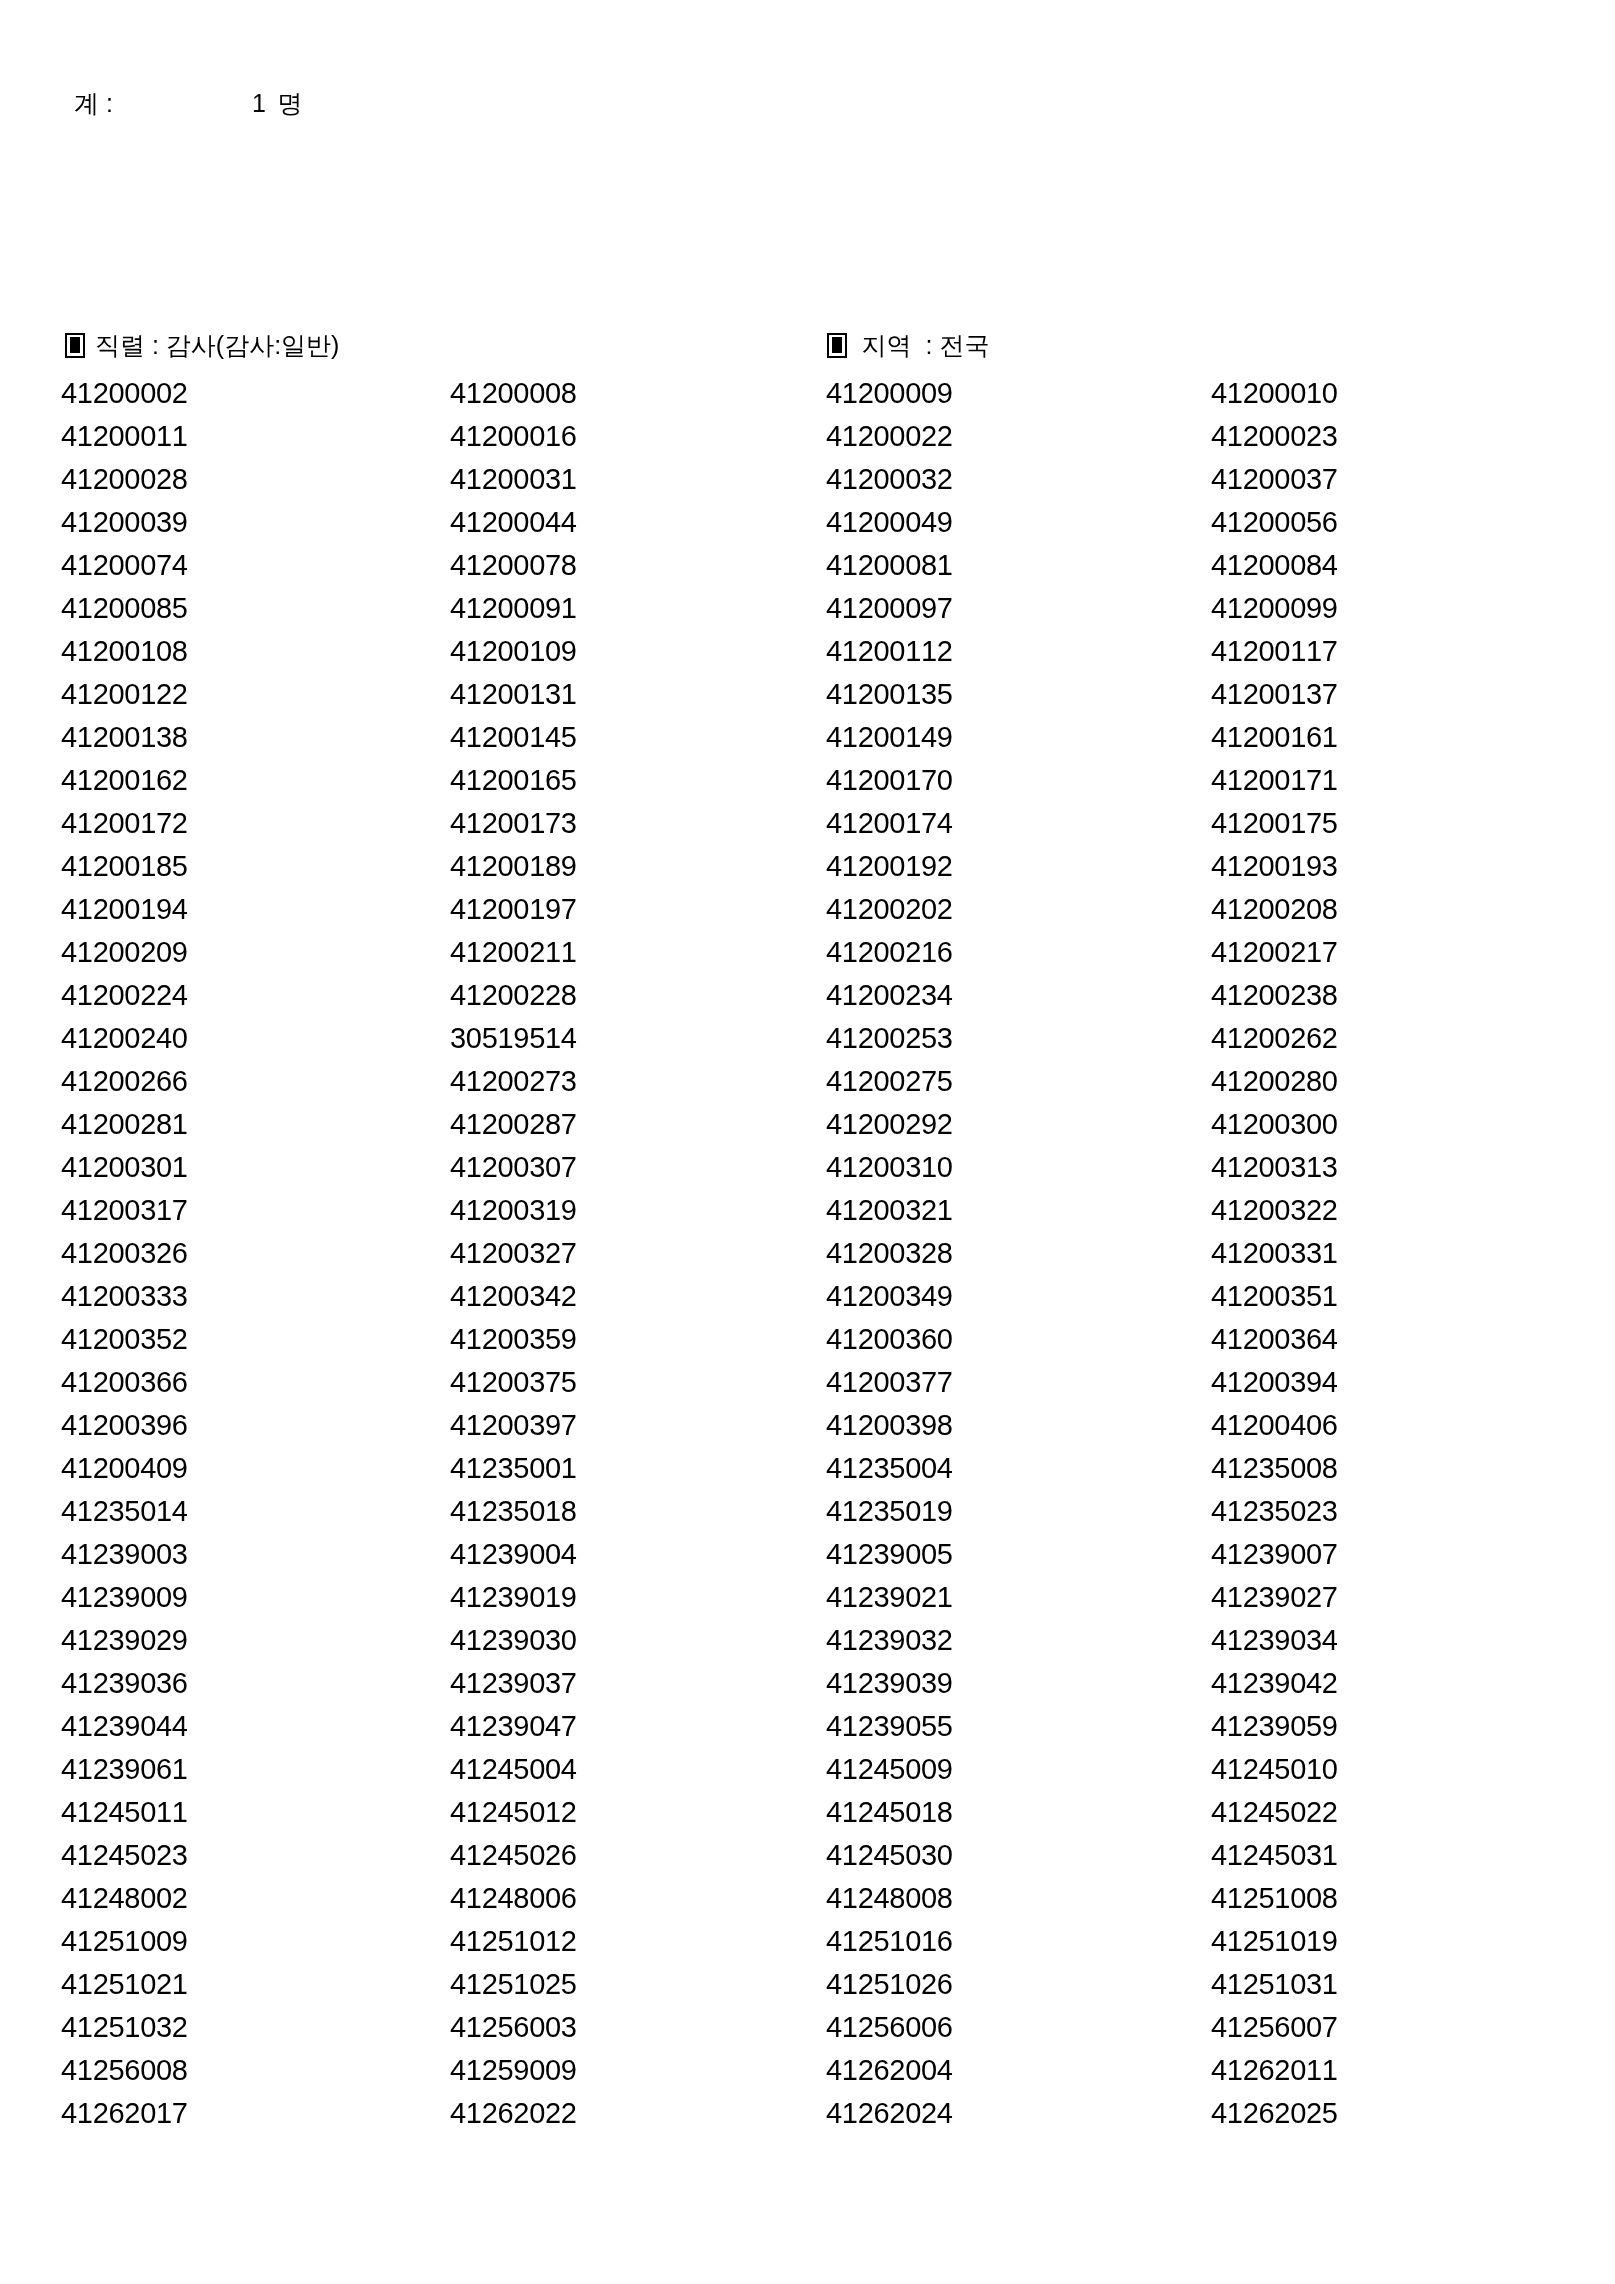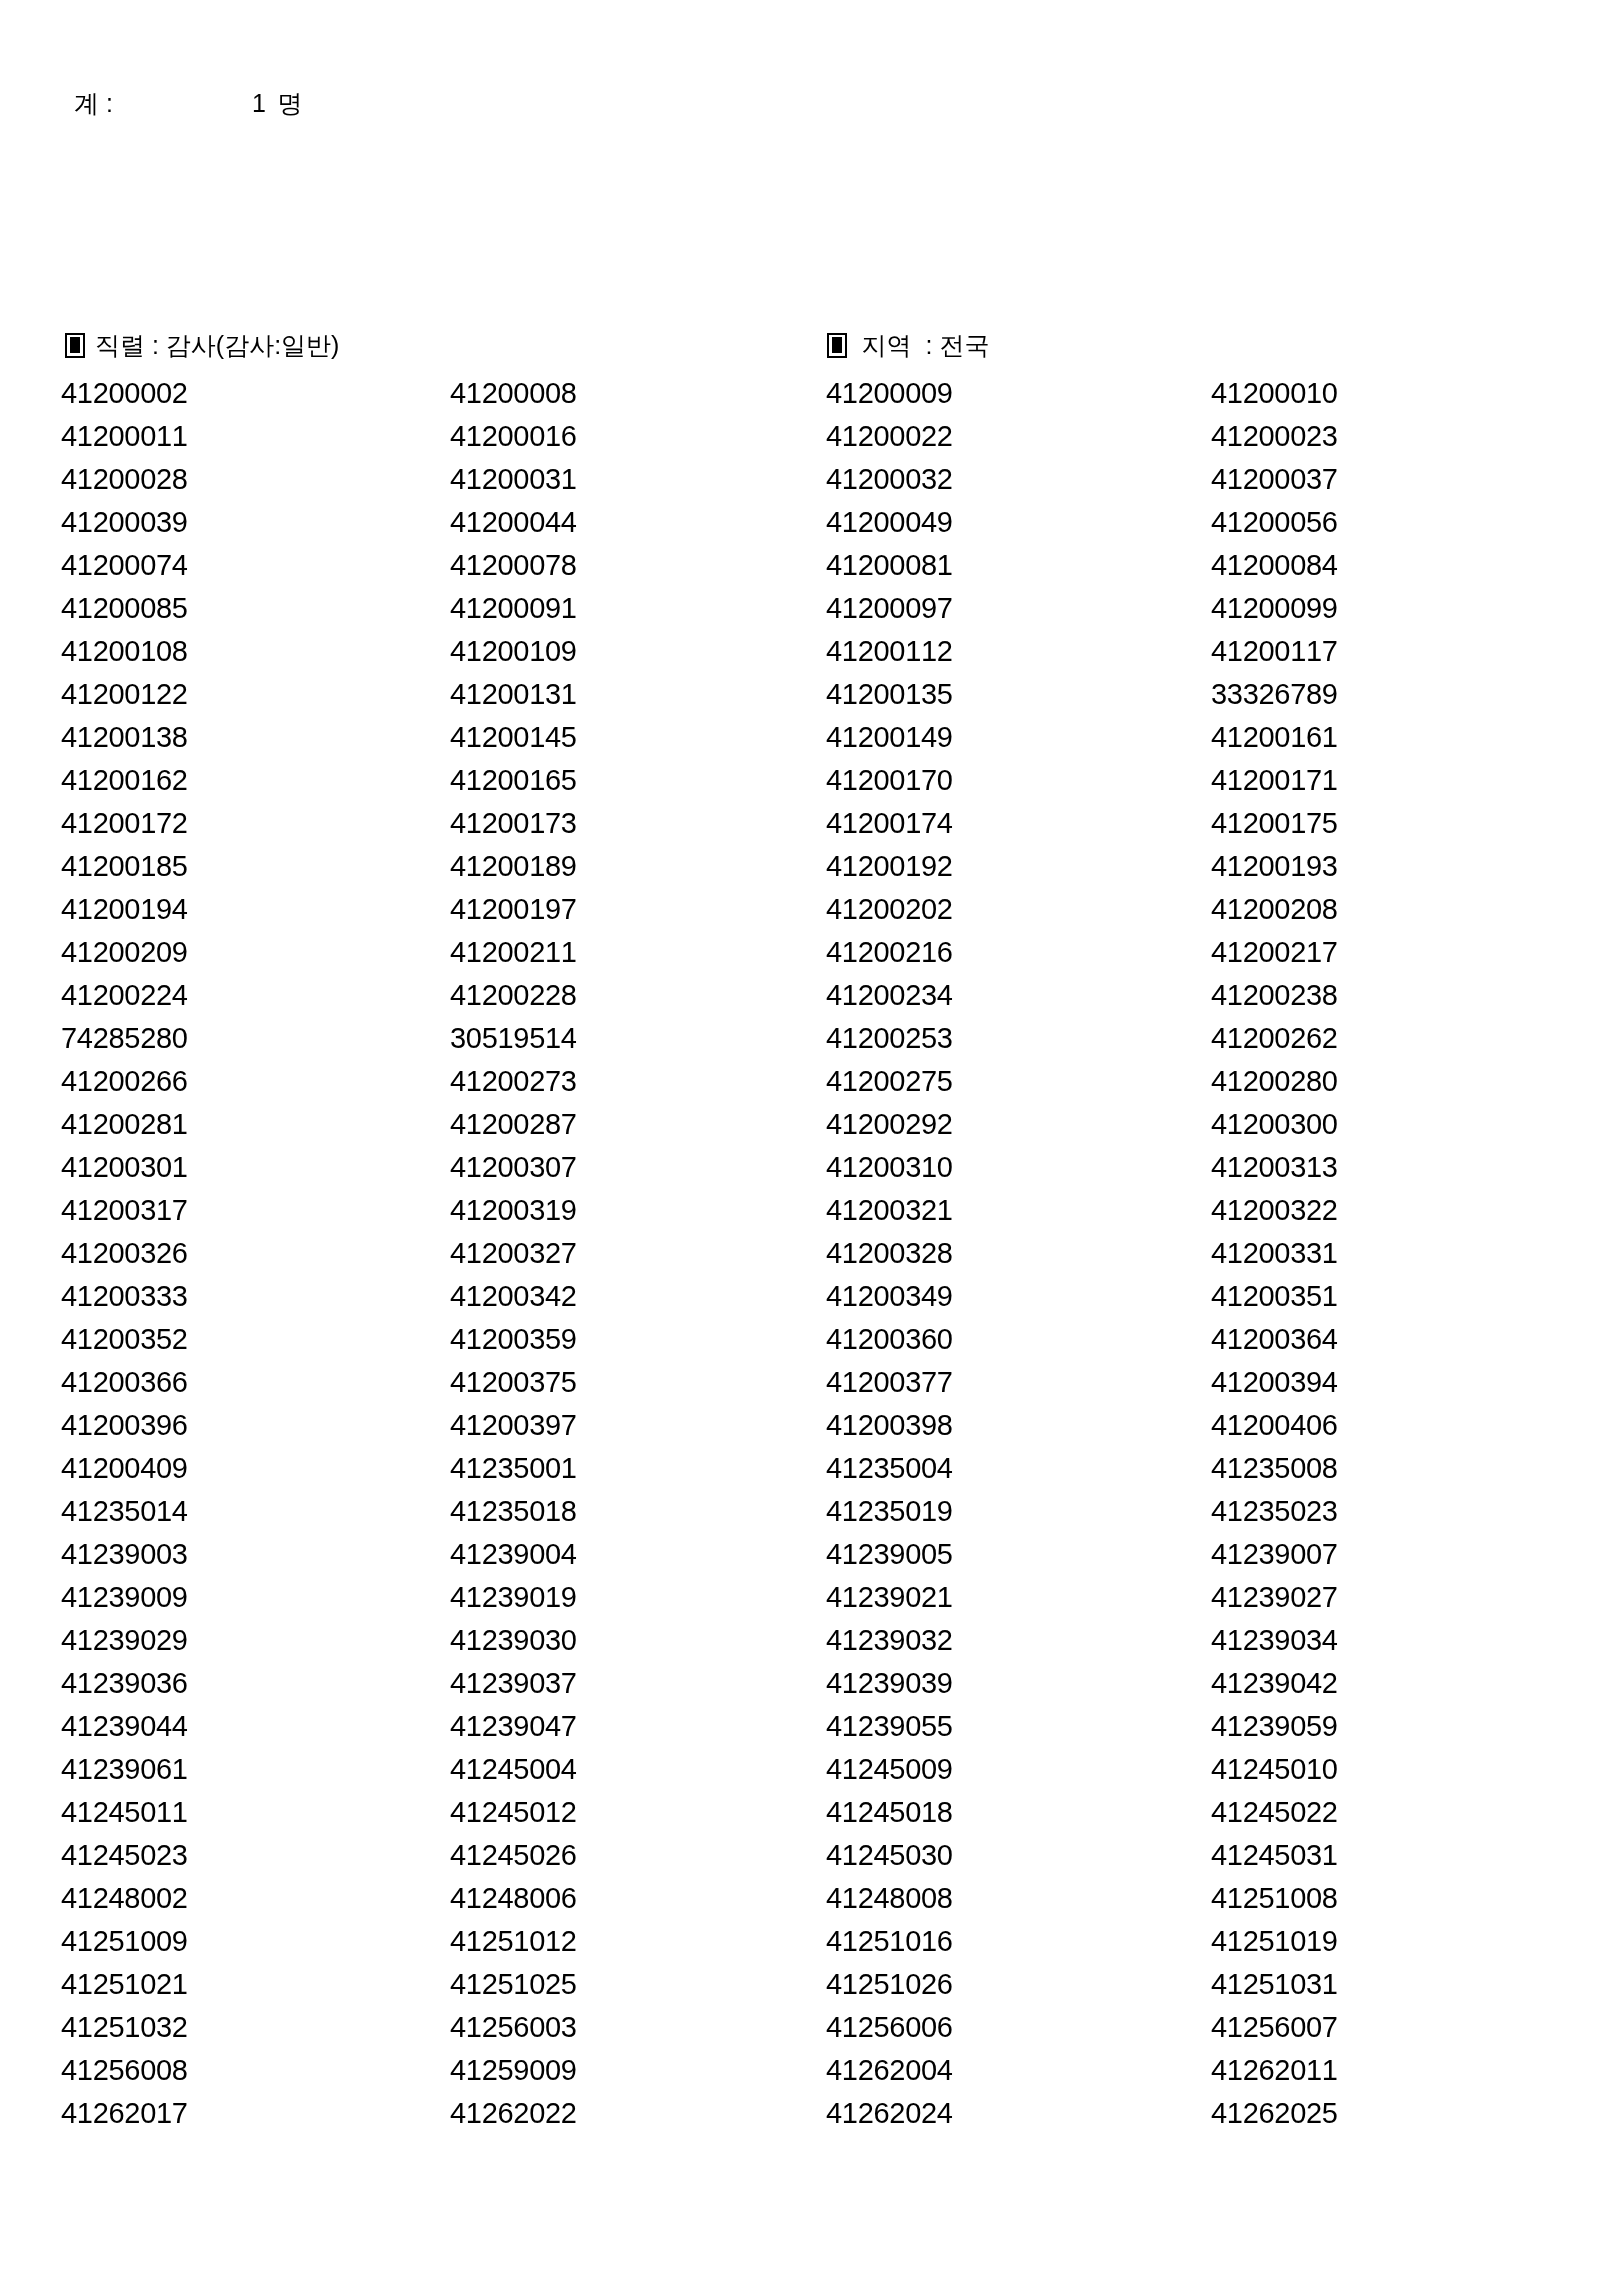--- a/index.html
+++ b/index.html
@@ -135,21 +135,21 @@
       <div class="grid-row">
         <div class="cell">41200108</div>
         <div class="cell">41200109</div>
         <div class="cell">41200112</div>
         <div class="cell">41200117</div>
       </div>
       <div class="grid-row">
         <div class="cell">41200122</div>
         <div class="cell">41200131</div>
         <div class="cell">41200135</div>
-        <div class="cell">33326789</div>
+        <div class="cell">41200137</div>
       </div>
       <div class="grid-row">
         <div class="cell">41200138</div>
         <div class="cell">41200145</div>
         <div class="cell">41200149</div>
         <div class="cell">41200161</div>
       </div>
       <div class="grid-row">
         <div class="cell">41200162</div>
         <div class="cell">41200165</div>
@@ -180,21 +180,21 @@
         <div class="cell">41200216</div>
         <div class="cell">41200217</div>
       </div>
       <div class="grid-row">
         <div class="cell">41200224</div>
         <div class="cell">41200228</div>
         <div class="cell">41200234</div>
         <div class="cell">41200238</div>
       </div>
       <div class="grid-row">
-        <div class="cell">74285280</div>
+        <div class="cell">41200240</div>
         <div class="cell">30519514</div>
         <div class="cell">41200253</div>
         <div class="cell">41200262</div>
       </div>
       <div class="grid-row">
         <div class="cell">41200266</div>
         <div class="cell">41200273</div>
         <div class="cell">41200275</div>
         <div class="cell">41200280</div>
       </div>

